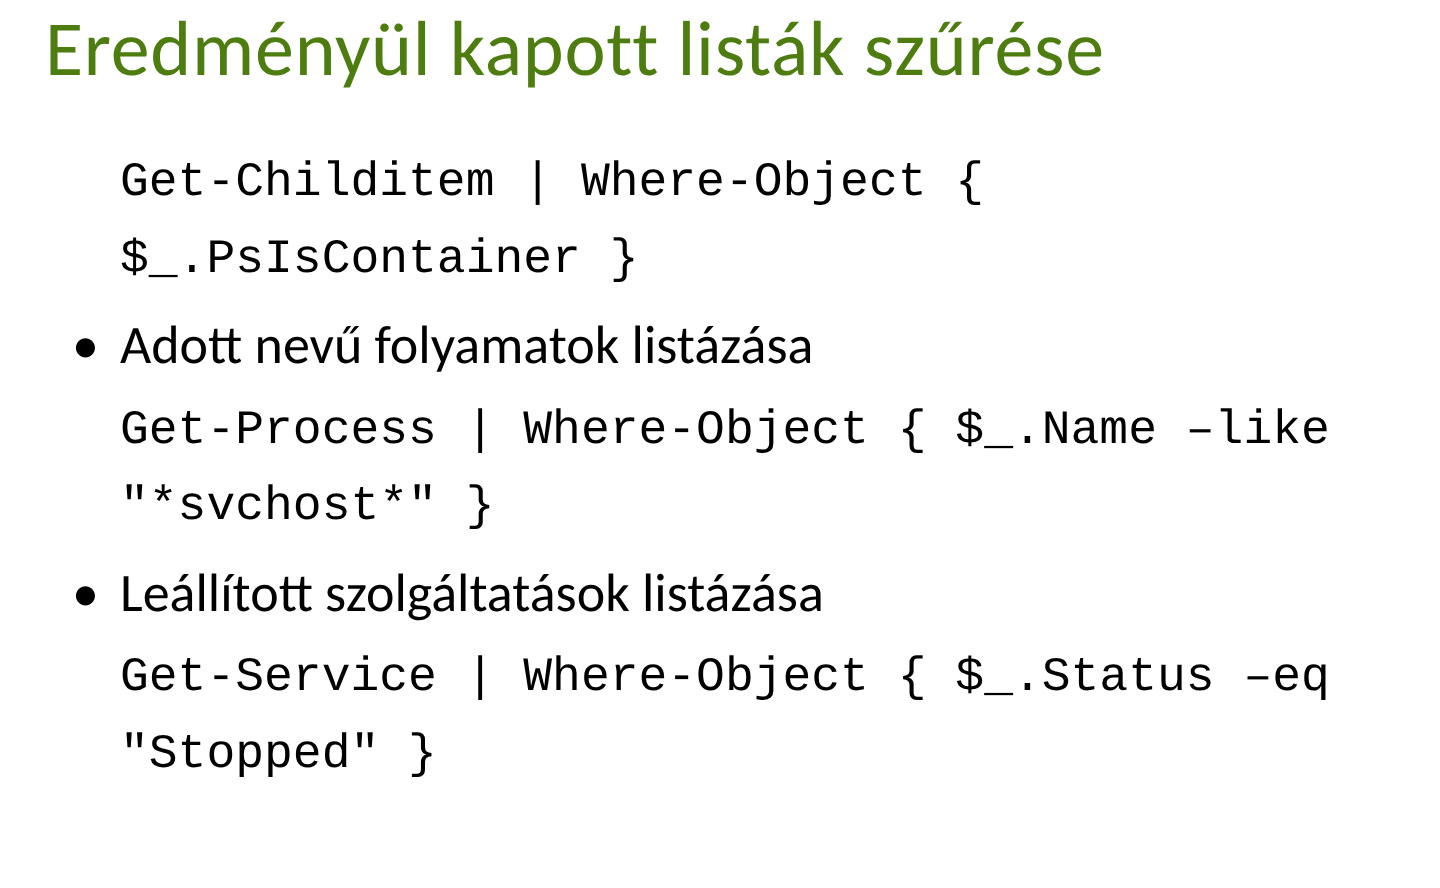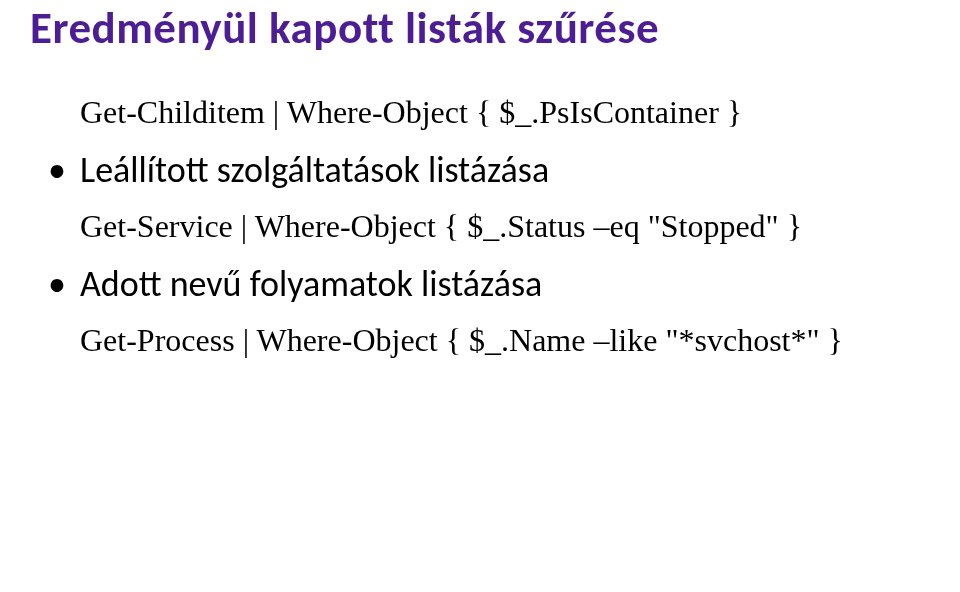--- a/index.html
+++ b/index.html
@@ -11,23 +11,23 @@
     body {
       width: 960px;
       height: 592px;
       background: #ffffff;
       font-family: "Calibri", "Segoe UI", Arial, sans-serif;
       padding: 0 30px 30px 30px;
       overflow: hidden;
     }
     
     h1 {
-      font-size: 45px;
-      font-weight: 700;
-      color: #4c1d95;
+      font-size: 52px;
+      font-weight: 400;
+      color: #4d7c0f;
       margin-bottom: 32px;
       margin-top: 0;
       letter-spacing: 0.5px;
     }
     
     .content {
       padding-left: 18px;
     }
     
     ul {
@@ -52,21 +52,21 @@
     .bullet-text::before {
       content: "•";
       position: absolute;
       left: 0;
       top: 0;
       font-size: 36px;
       color: #000000;
     }
     
     .code {
-      font-family: Liberation Serif, serif;
+      font-family: Liberation Mono, monospace;
       font-size: 32px;
       color: #000000;
       padding-left: 32px;
       display: block;
       line-height: 1.6;
       margin-top: 6px;
       margin-bottom: 8px;
       white-space: pre-wrap;
       word-wrap: break-word;
     }
@@ -79,21 +79,21 @@
 <body>
 
 <h1>Eredményül kapott listák szűrése</h1>
 
 <div class="content">
   <ul>
     <li class="section">
       <span class="code">Get-Childitem | Where-Object { $_.PsIsContainer }</span>
     </li>
     <li class="section">
+      <span class="bullet-text">Adott nevű folyamatok listázása</span>
+      <span class="code">Get-Process | Where-Object { $_.Name –like "*svchost*" }</span>
+    </li>
+    <li class="section">
       <span class="bullet-text">Leállított szolgáltatások listázása</span>
       <span class="code">Get-Service | Where-Object { $_.Status –eq "Stopped" }</span>
-    </li>
-    <li class="section">
-      <span class="bullet-text">Adott nevű folyamatok listázása</span>
-      <span class="code">Get-Process | Where-Object { $_.Name –like "*svchost*" }</span>
     </li>
   </ul>
 </div>
 
 </body></html>

